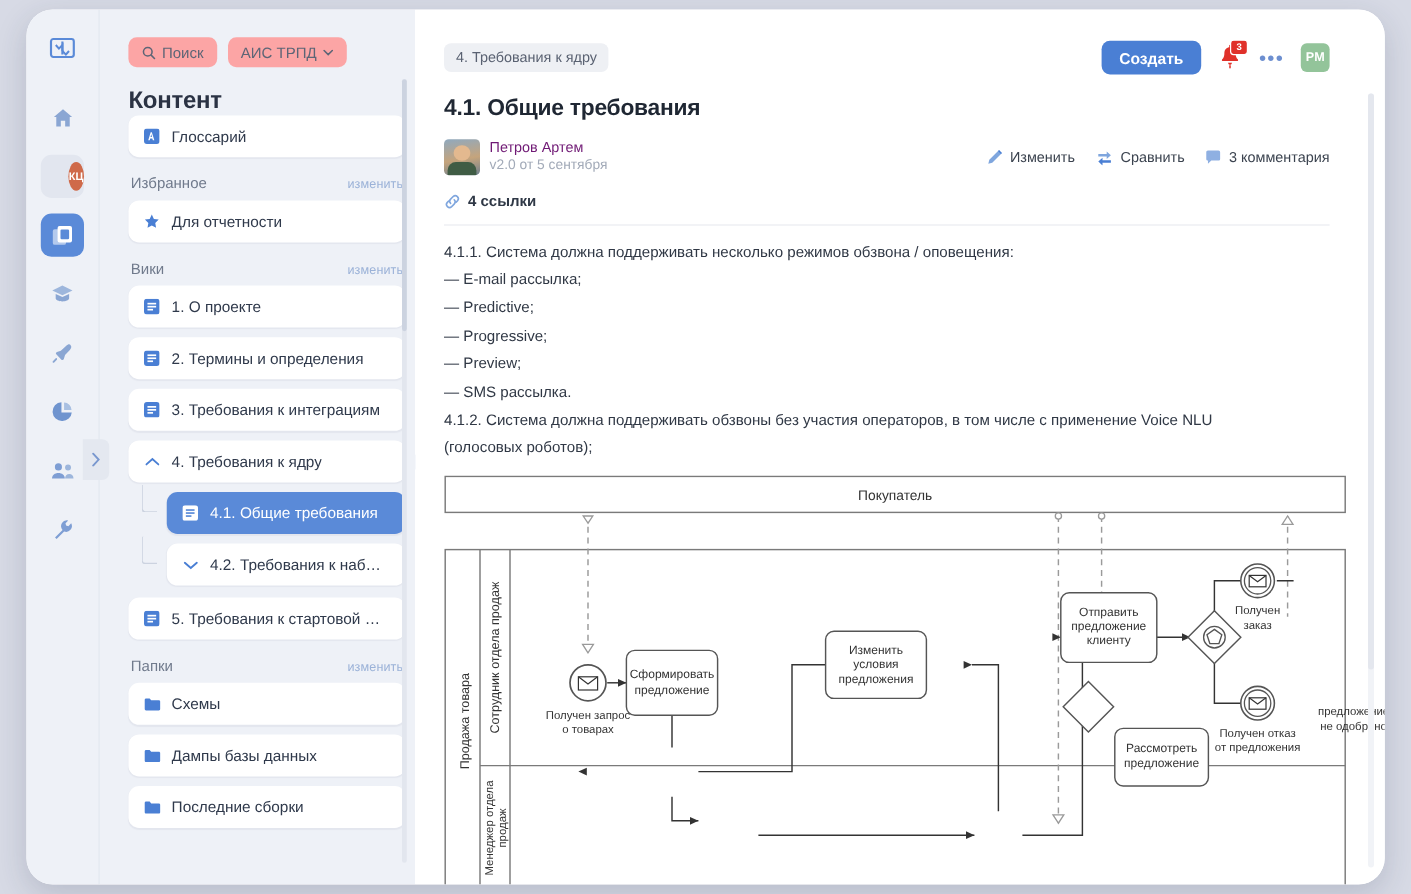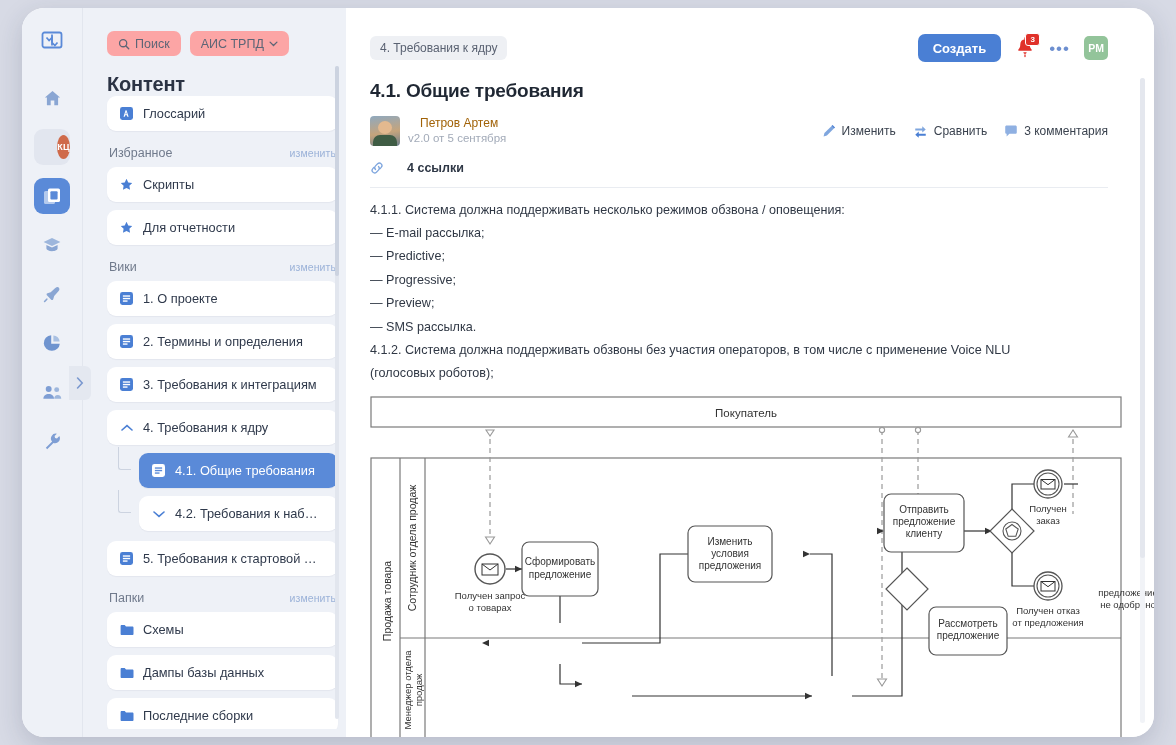--- a/index.html
+++ b/index.html
@@ -130,25 +130,25 @@
     position:relative;flex:0 0 30px;
   }
   .av-photo::after{
     content:"";position:absolute;left:8px;top:5px;width:14px;height:13px;border-radius:50%;
     background:#e3b98f;
   }
   .av-photo::before{
     content:"";position:absolute;left:3px;bottom:0;width:24px;height:11px;border-radius:7px 7px 0 0;
     background:#3f5c44;
   }
-  .auth-name{font-size:12px;color:#a16207;line-height:1.35;margin-left:12px;}
+  .auth-name{font-size:12px;color:#701a75;line-height:1.35;}
   .auth-sub{font-size:11.5px;color:#a2aab8;line-height:1.35;}
   .doc-actions{display:flex;align-items:center;gap:17px;}
   .dact{display:inline-flex;align-items:center;gap:6px;font-size:12px;color:#3b434f;cursor:pointer;}
-  .links-row{display:flex;align-items:center;gap:23px;margin-top:14px;font-size:12.5px;color:#2f3846;font-weight:600;}
+  .links-row{display:flex;align-items:center;gap:6px;margin-top:14px;font-size:12.5px;color:#2f3846;font-weight:600;}
   .hr{height:1px;background:#e9ecf1;margin:12px 0 0 0;}
   .body-txt{font-size:12.6px;color:#303845;line-height:1.62;padding-top:12px;}
   .body-txt p{margin:0 0 3px 0;}
   .main-track{position:absolute;right:9px;top:70px;bottom:14px;width:5px;background:#f1f3f7;border-radius:3px;}
   .main-thumb{position:absolute;right:9px;top:70px;width:5px;height:480px;background:#e4e7ee;border-radius:3px;cursor:pointer;}
   
   .diagram{margin-top:12px;width:100%;}
 </style>
 </head>
 <body>
@@ -247,28 +247,20 @@
               <rect width="14" height="14" rx="2.6" fill="#4a7fd4"></rect>
               <path d="M7 3.4 9.3 10.6H7.9l-.45-1.6H5.6l-.45 1.6H3.8L6 3.4h1Zm-.52 1.9-.62 2.4h1.3l-.62-2.4Z" fill="#fff"></path>
             </svg>
         </span>
         <span class="txt">Глоссарий</span>
       </div>
 
       <div class="grp-head">
         <span>Избранное</span>
         <span class="edit">изменить</span>
-      </div>
-      <div class="row">
-        <span class="ico">
-          <svg width="13" height="13" viewBox="0 0 14 14">
-              <path d="M7 .9 8.9 4.8l4.3.6-3.1 3 .74 4.27L7 10.65 3.16 12.67 3.9 8.4.8 5.4l4.3-.6L7 .9Z" fill="#4a7fd4"></path>
-            </svg>
-        </span>
-        <span class="txt">Скрипты</span>
       </div>
       <div class="row">
         <span class="ico">
           <svg width="13" height="13" viewBox="0 0 14 14">
               <path d="M7 .9 8.9 4.8l4.3.6-3.1 3 .74 4.27L7 10.65 3.16 12.67 3.9 8.4.8 5.4l4.3-.6L7 .9Z" fill="#4a7fd4"></path>
             </svg>
         </span>
         <span class="txt">Для отчетности</span>
       </div>
 

